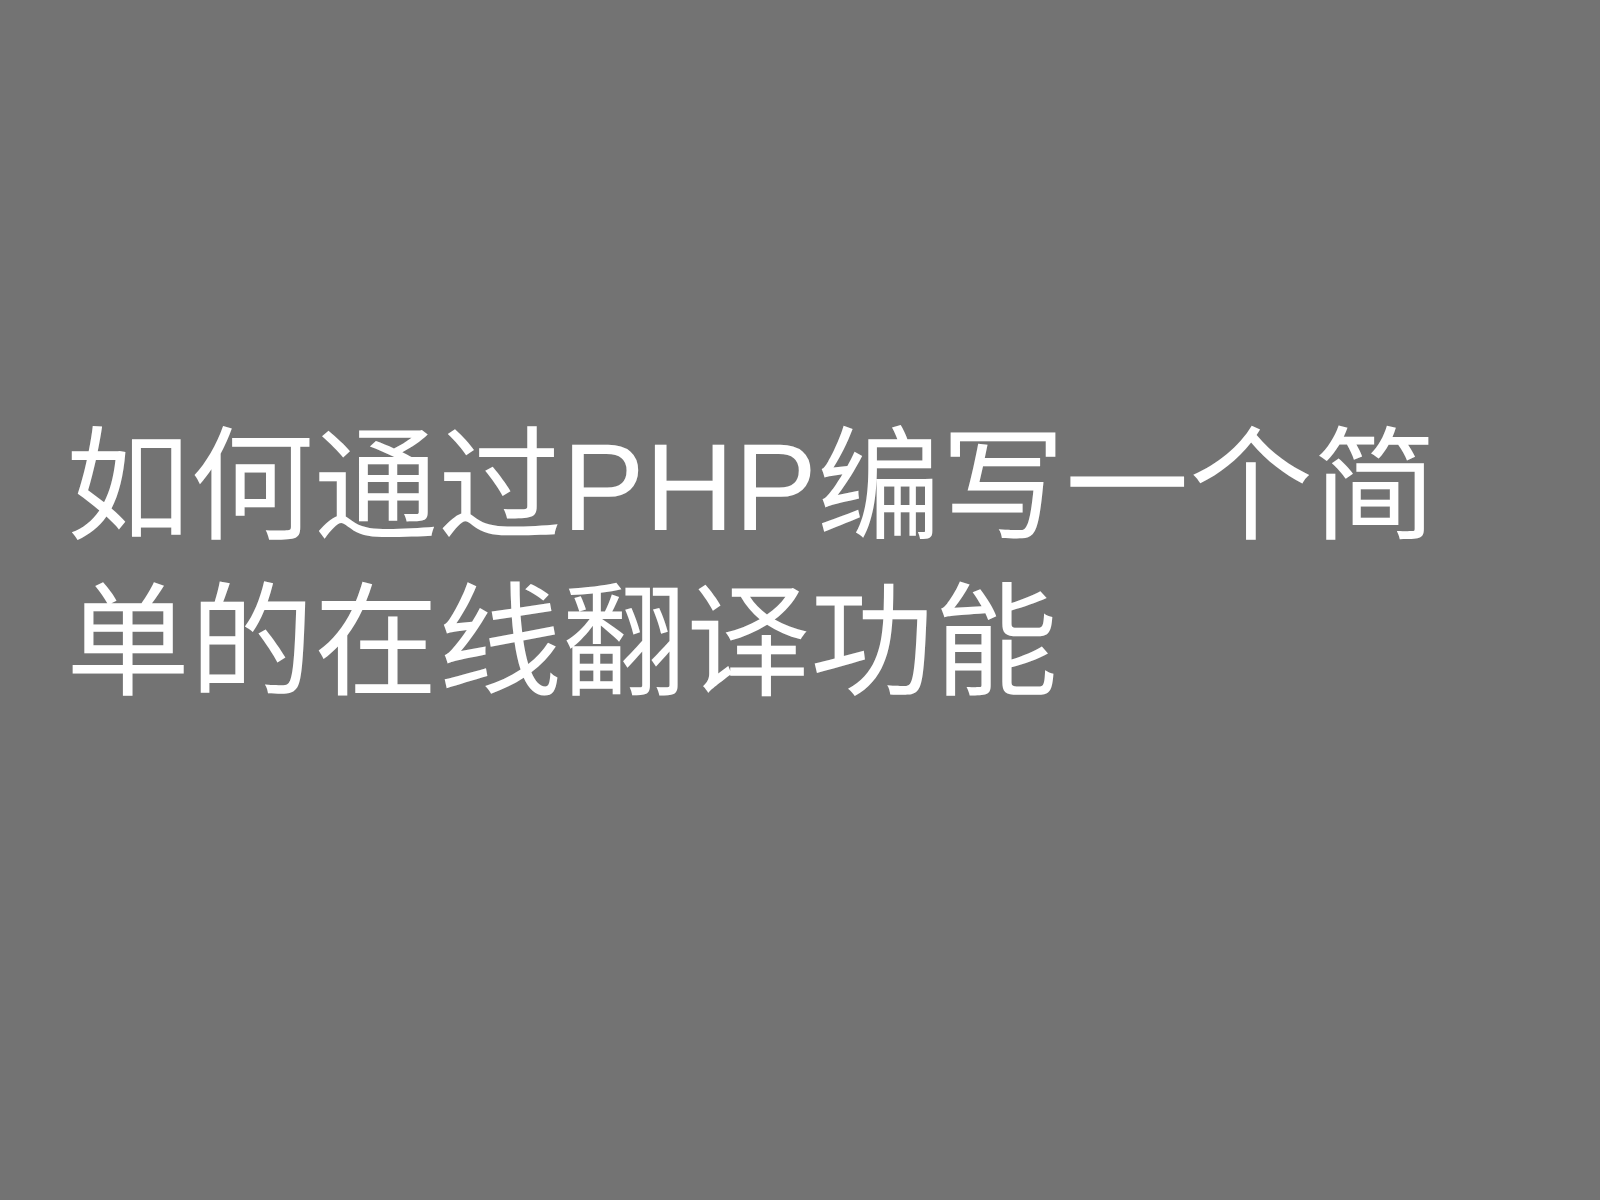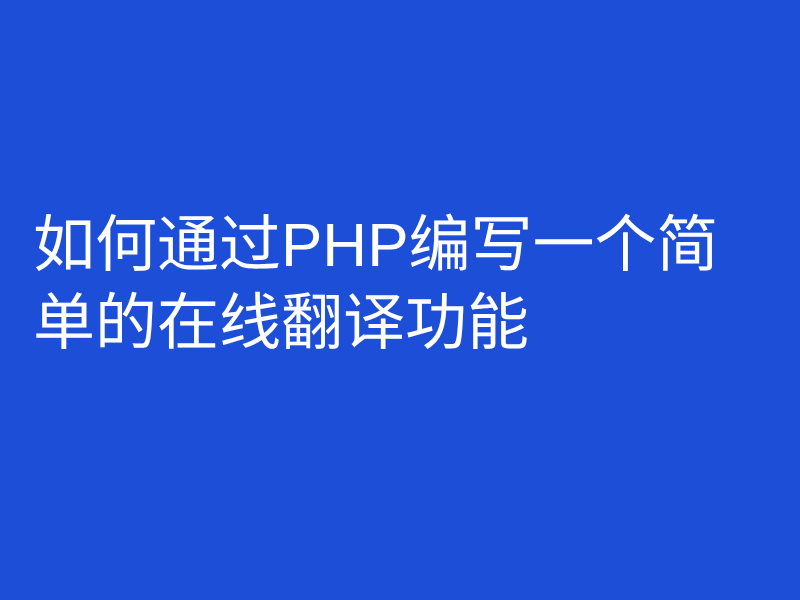--- a/index.html
+++ b/index.html
@@ -13,21 +13,21 @@
     height: 600px;
     overflow: hidden;
     font-family: "Liberation Sans", "DejaVu Sans", sans-serif;
   }
 
   #title-card {
     position: relative;
     box-sizing: border-box;
     width: 800px;
     height: 600px;
-    background: #1d4ed8;
+    background: #737373;
     display: block;
   }
 
   #title-block {
     position: absolute;
     left: 33px;
     top: 206px;
     width: 742px;
   }
 

